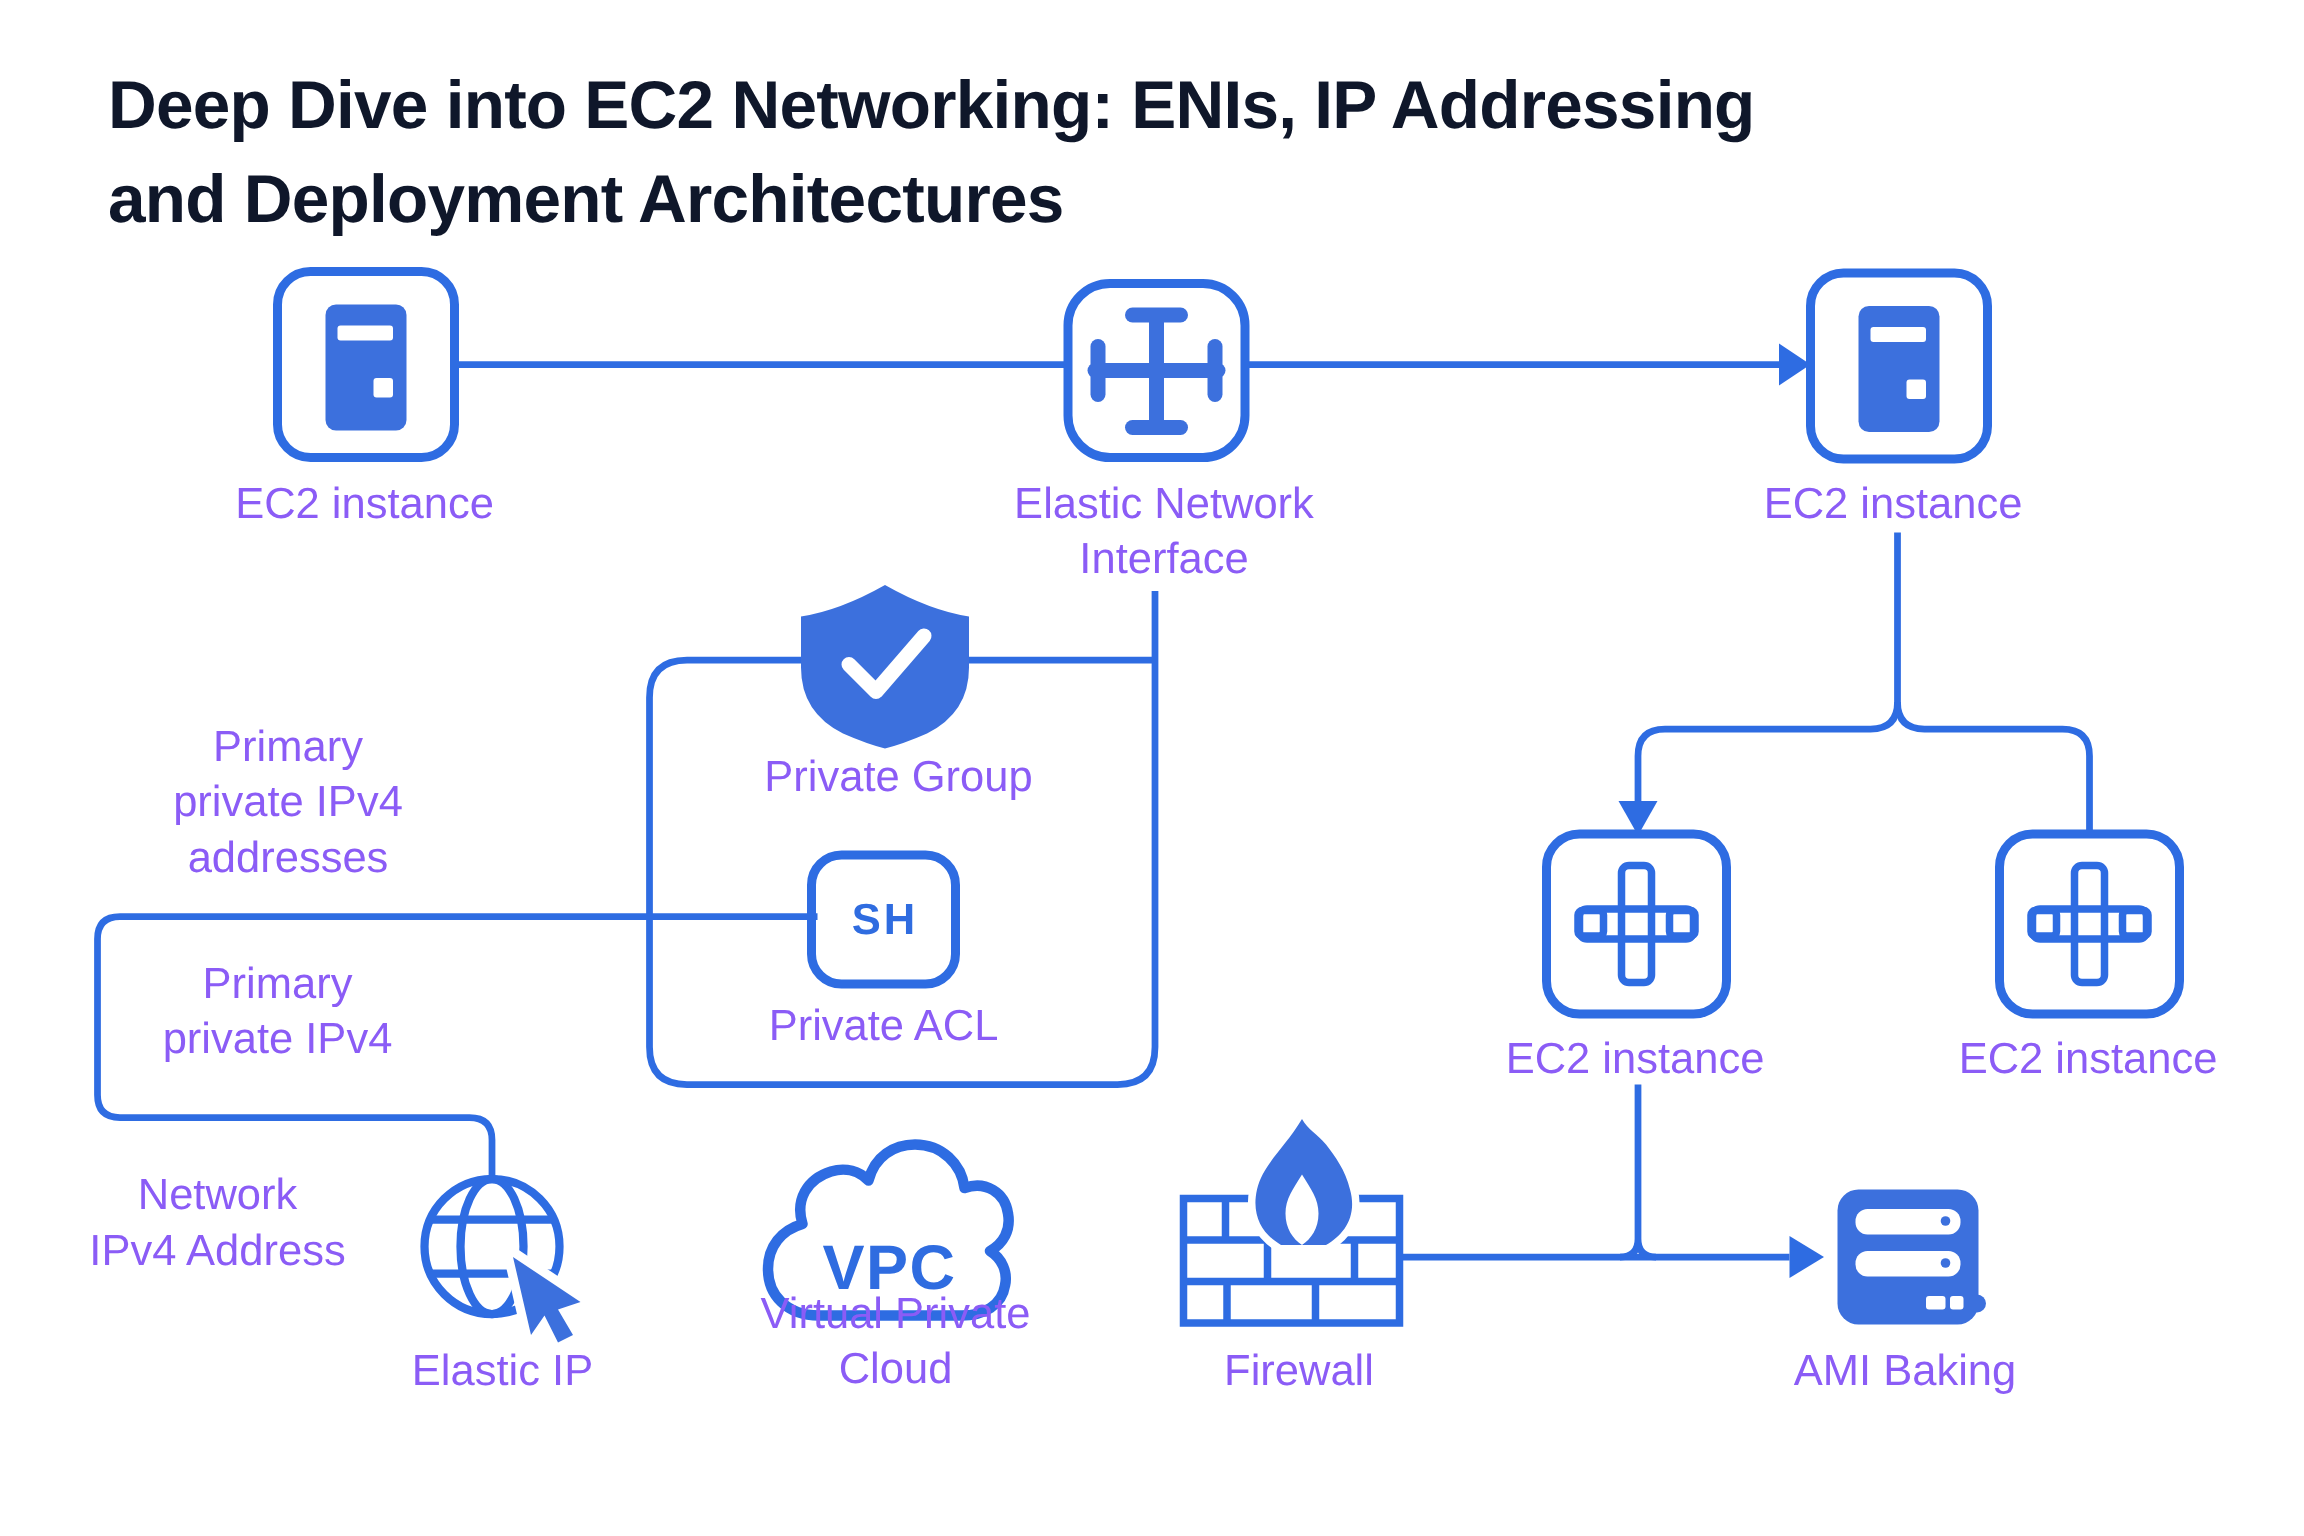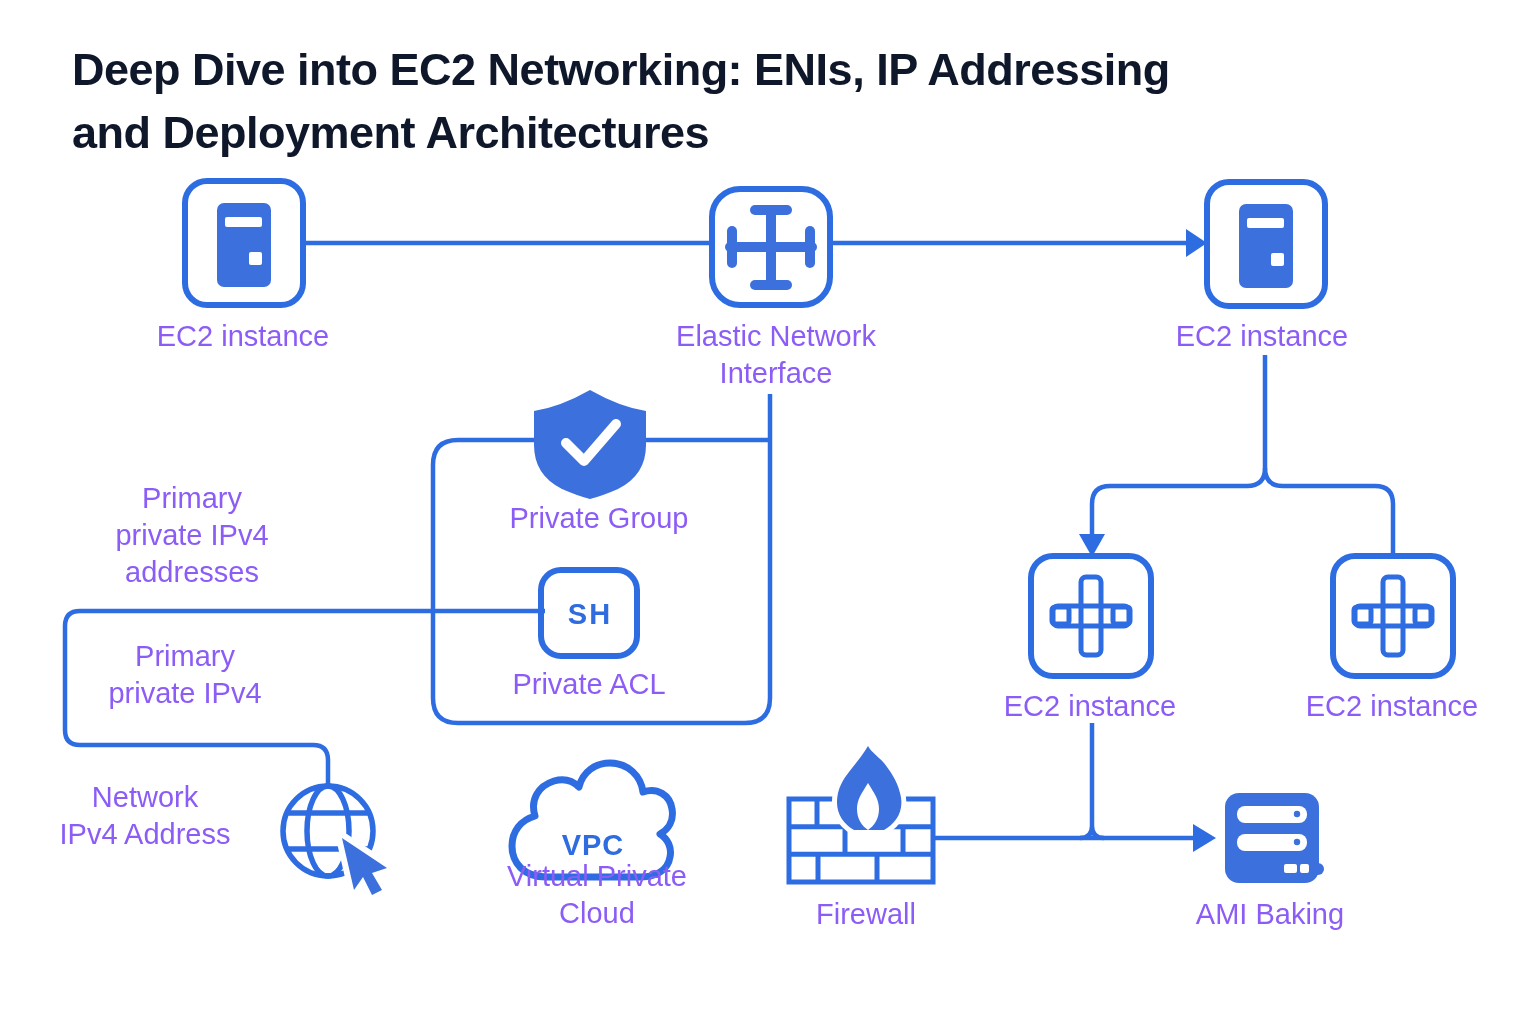--- a/index.html
+++ b/index.html
@@ -5,21 +5,21 @@
   html,body{margin:0;padding:0;background:#fff;}
   .canvas{position:relative;width:1536px;height:1024px;background:#ffffff;overflow:hidden;
           font-family:"Liberation Sans",sans-serif;color:#111;}
   .canvas svg{position:absolute;left:0;top:0;}
   .title{position:absolute;left:72px;top:38px;width:1466px;text-align:left;
          font-size:45px;line-height:63px;font-weight:700;color:#0f172a;white-space:pre-line;letter-spacing:-0.5px;}
   .lbl{position:absolute;transform:translateX(-50%);text-align:center;
        font-size:29px;line-height:37px;color:#8b5cf6;white-space:pre-line;}
   .icon-text{position:absolute;transform:translate(-50%,-50%);font-weight:700;color:#2f6ce0;}
   .sh-text{font-size:29px;letter-spacing:2px;}
-  .vpc-text{font-size:29px;letter-spacing:1px;}
+  .vpc-text{font-size:42px;letter-spacing:1px;}
   .stk{stroke:#2e6ce2;fill:none;}
   .fil{fill:#3c70dd;}
 </style>
 </head>
 <body>
 
 <div class="canvas">
 
 <svg width="1536" height="1024" viewBox="0 0 1536 1024">
 
@@ -189,20 +189,21 @@
 <div class="lbl" style="left:589px;top:666px;width:320px;">Private ACL</div>
 
 <div class="lbl" style="left:192px;top:480px;width:260px;">Primary
 private IPv4
 addresses</div>
 <div class="lbl" style="left:185px;top:638px;width:260px;">Primary
 private IPv4</div>
 <div class="lbl" style="left:145px;top:779px;width:260px;">Network
 IPv4 Address</div>
 
+<div class="lbl" style="left:335px;top:896px;width:240px;">Elastic IP</div>
 <div class="icon-text vpc-text" style="left:593px;top:845px;">VPC</div>
 <div class="lbl" style="left:597px;top:858px;width:280px;">Virtual Private
 Cloud</div>
 <div class="lbl" style="left:1270px;top:896px;width:260px;">AMI Baking</div>
 <div class="lbl" style="left:866px;top:896px;width:240px;">Firewall</div>
 
 <div class="lbl" style="left:1090px;top:688px;width:300px;">EC2 instance</div>
 <div class="lbl" style="left:1392px;top:688px;width:300px;">EC2 instance</div>
 
 </div>

